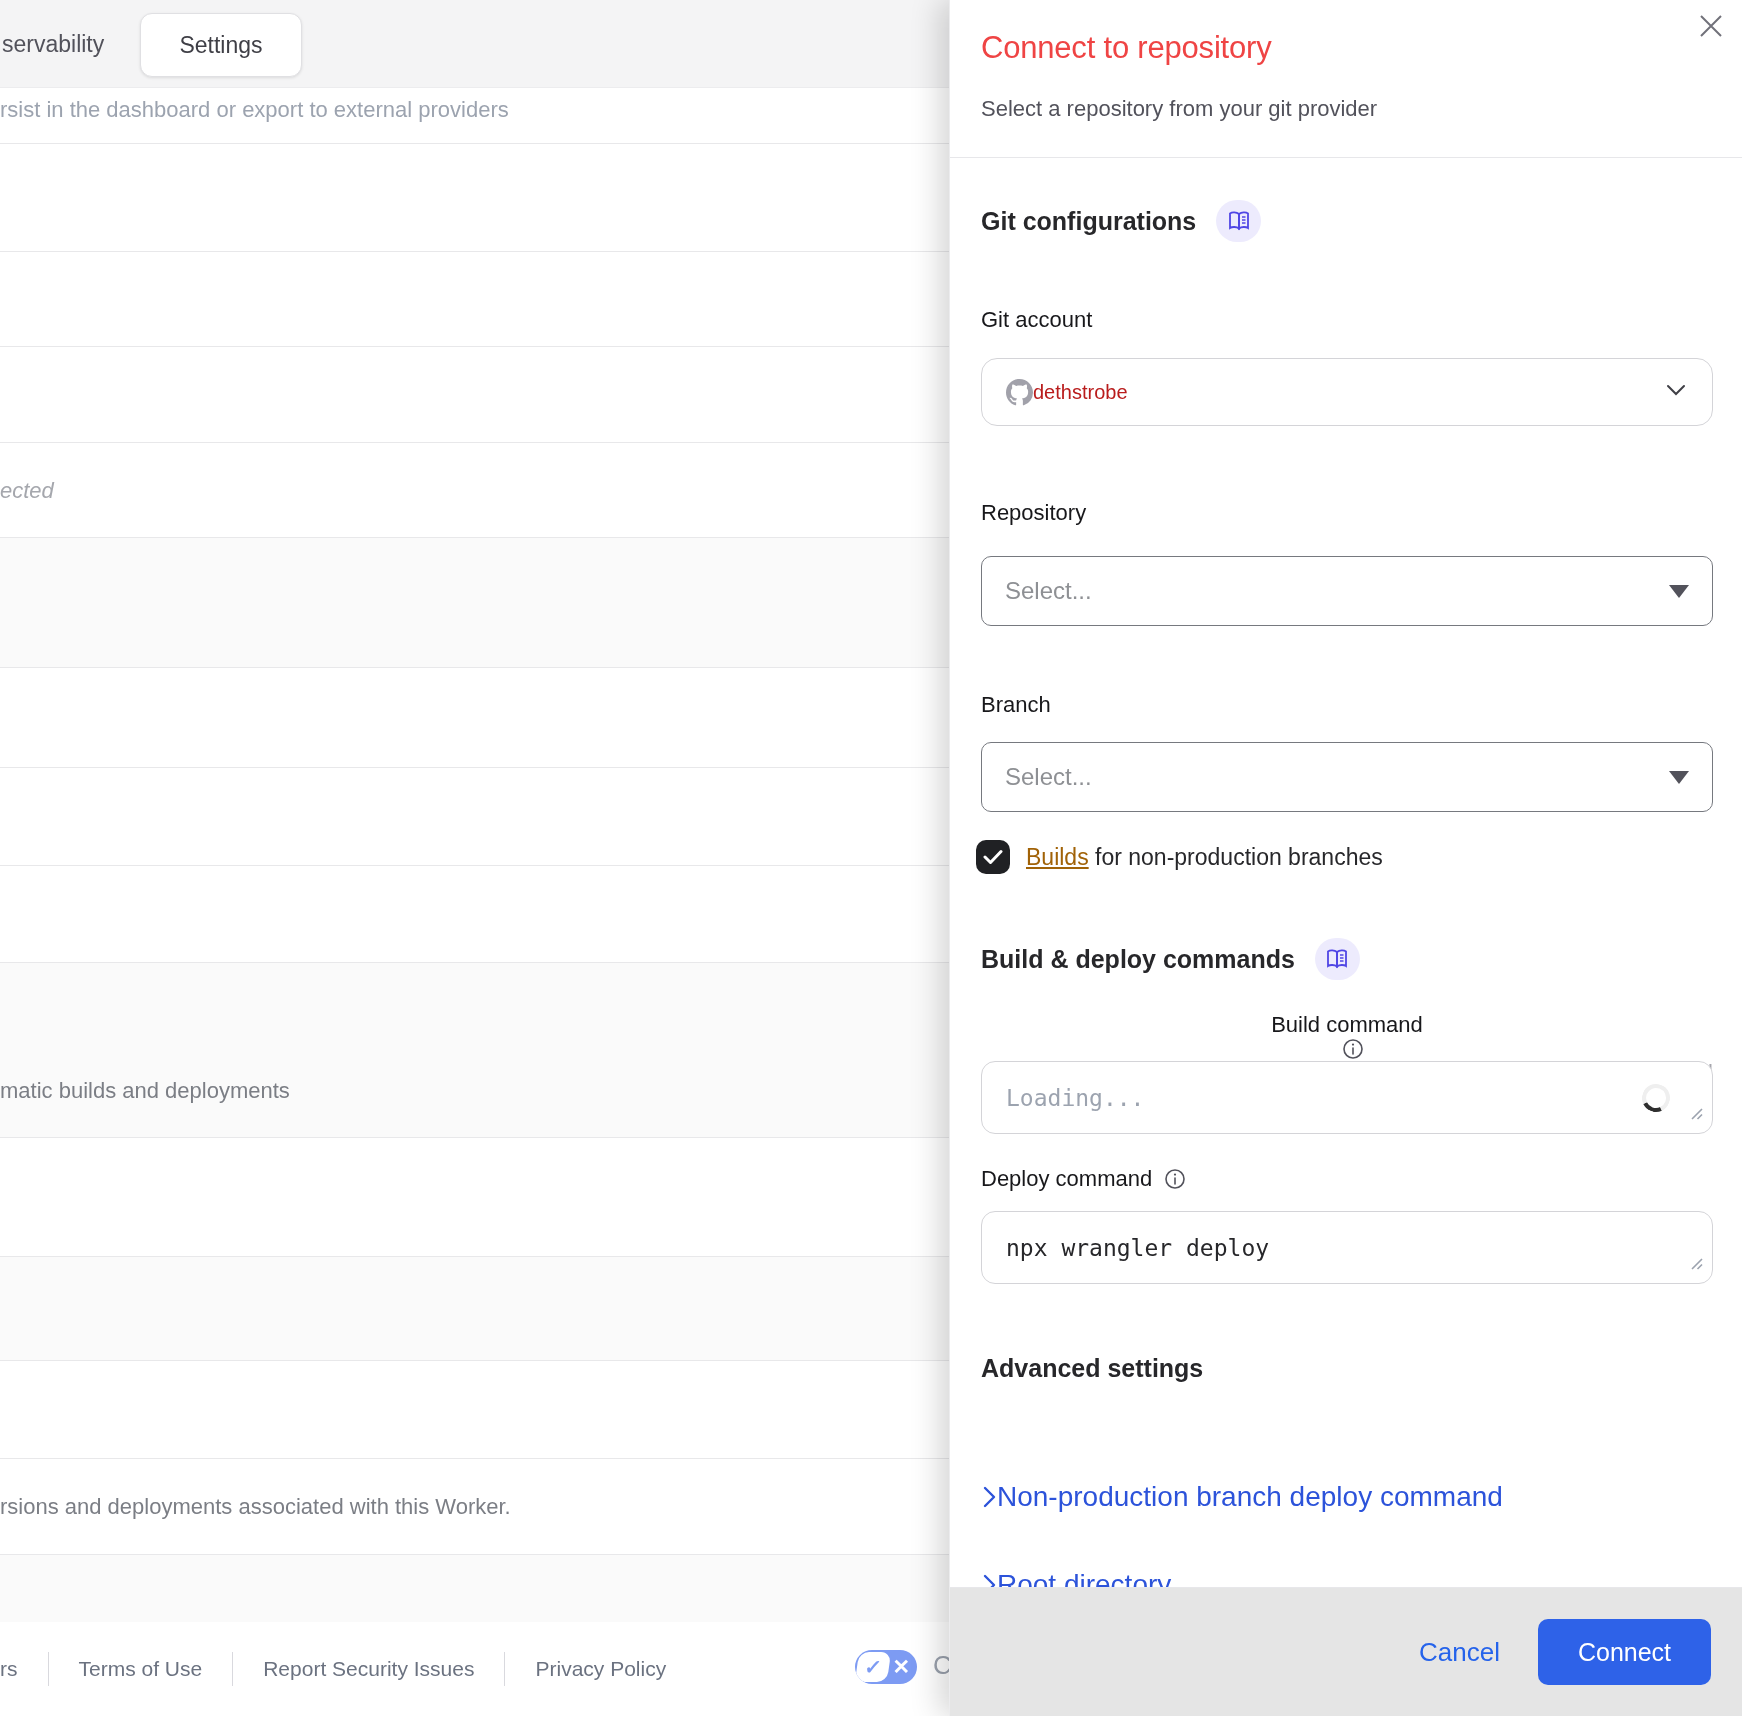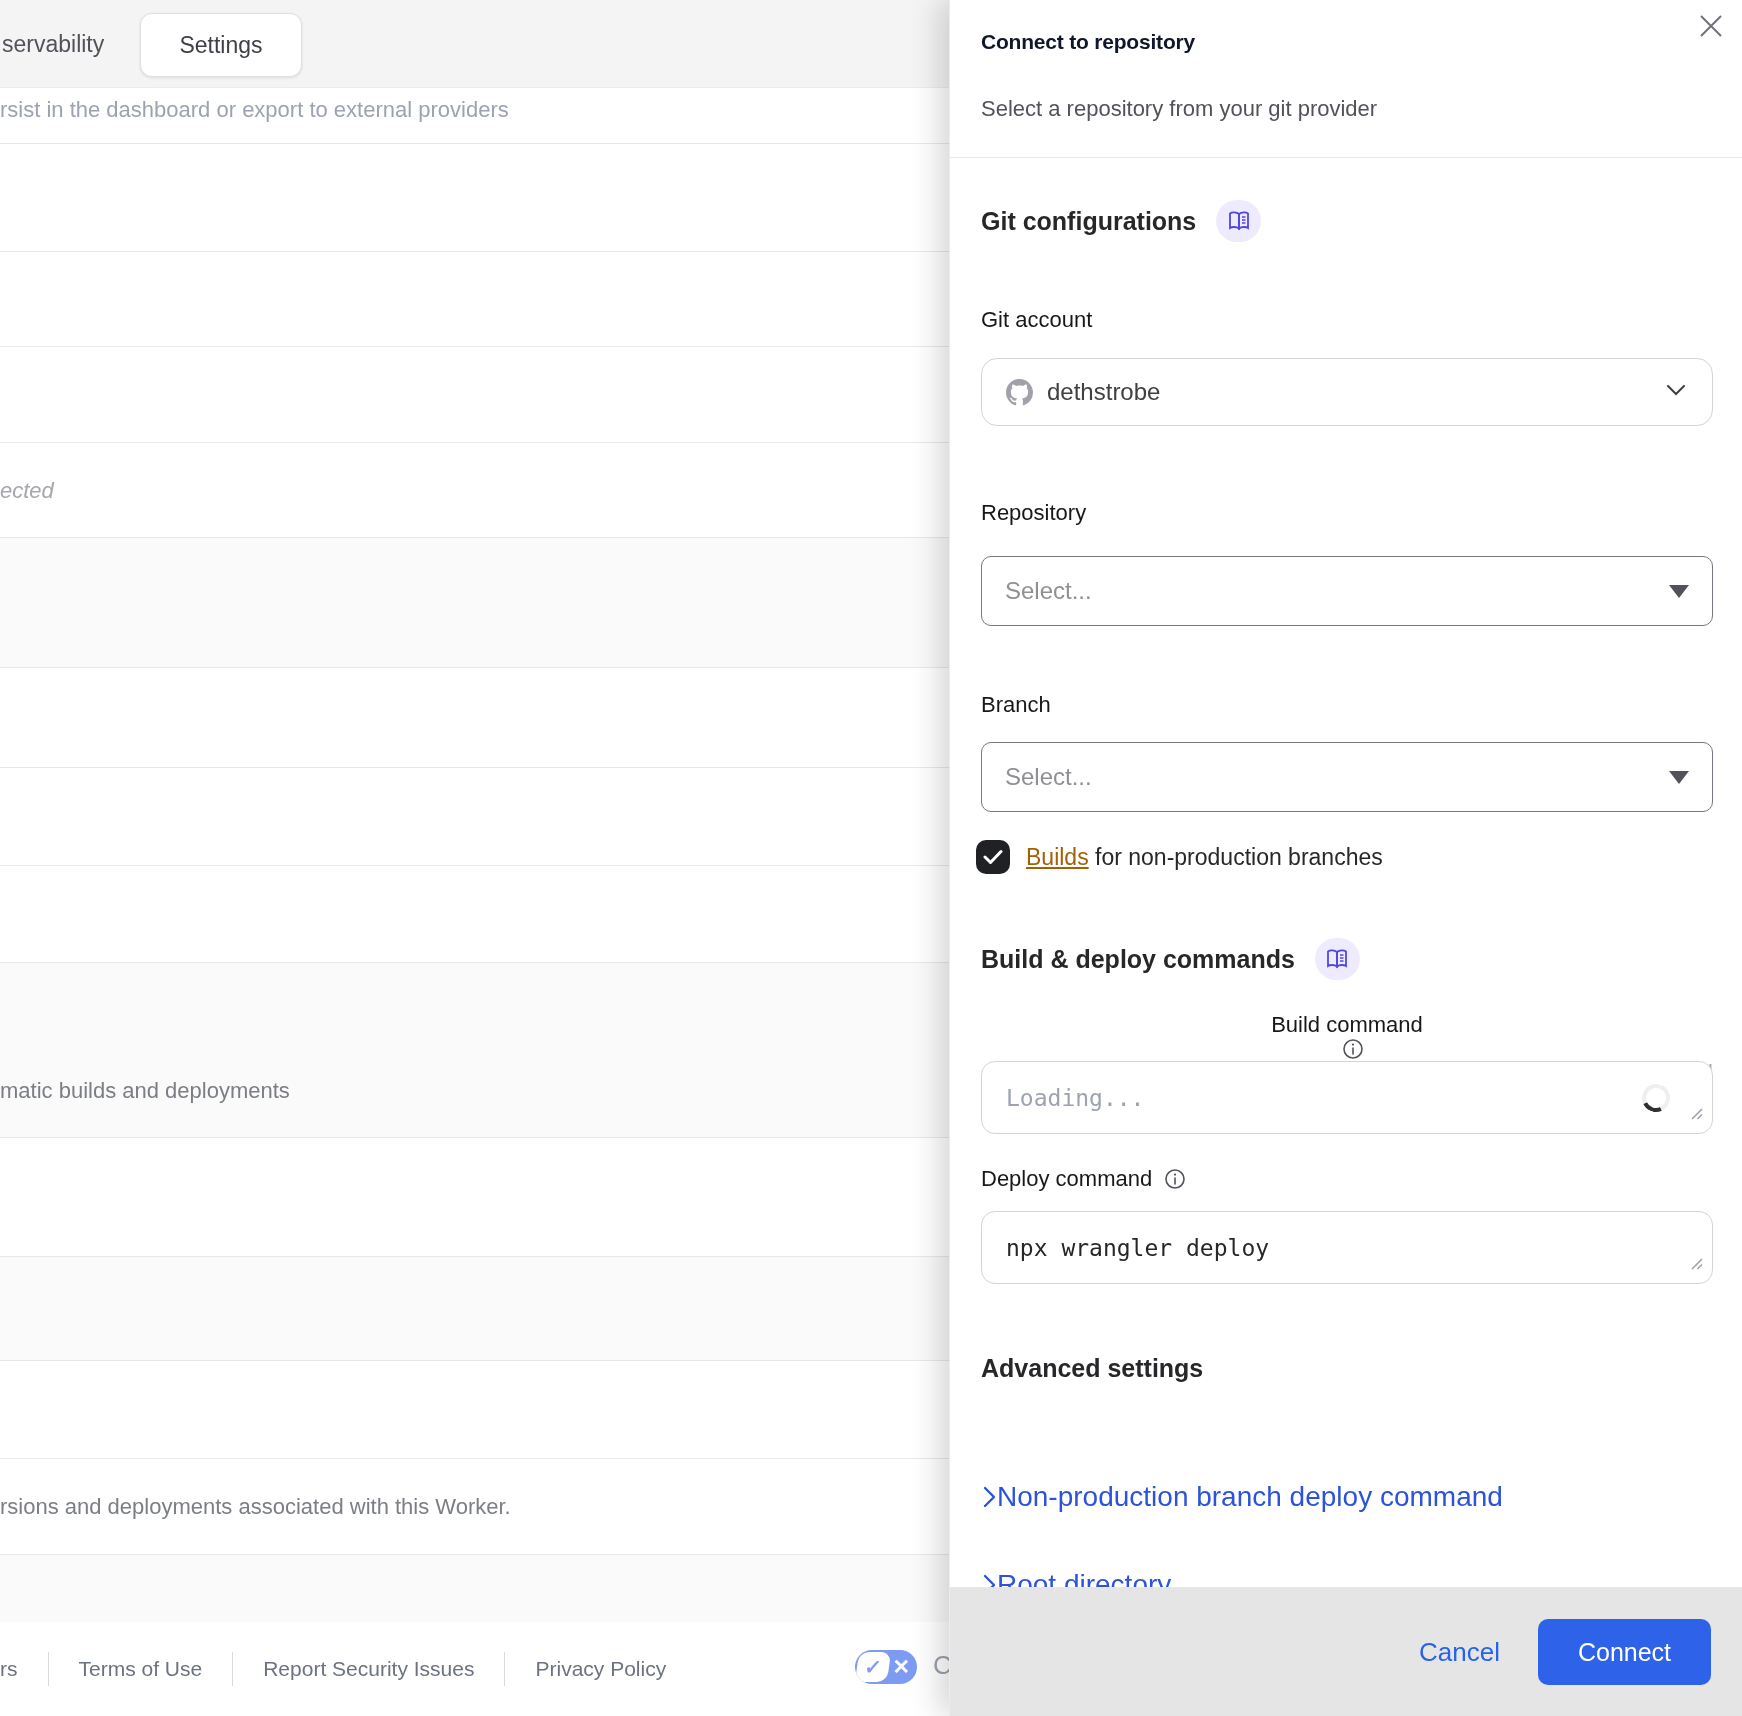--- a/index.html
+++ b/index.html
@@ -31,35 +31,35 @@
   .cookie-check { position:absolute; left:2px; top:2px; width:32px; height:30px; background:#fff;
     border-radius:10px; transform:skewX(-8deg); display:flex; align-items:center; justify-content:center; }
   .cookie-x { position:absolute; right:7px; top:5px; color:#fff; font-size:21px; font-weight:bold; }
   .partial-c { position:absolute; left:933px; top:1650px; font-size:26px; color:#9aa1ad; }
 
   
   .drawer { position:absolute; left:949px; top:0; width:793px; height:1716px; background:#fff;
     box-shadow:-10px 0 28px rgba(0,0,0,.16); border-left:1px solid #ececee; }
   .dz { position:absolute; } 
 
-  .drawer-title { font-size:21px; font-weight:700; color:#0f172a; letter-spacing:-.2px; }
+  .drawer-title { font-size:31px; font-weight:400; color:#ef4444; letter-spacing:-.2px; }
   .drawer-sub { font-size:22px; color:#52525b; }
   .close-btn { width:34px; height:34px; cursor:pointer; display:flex; align-items:center; justify-content:center; }
   .d-hr { position:absolute; left:0; width:793px; height:1px; background:#e7e7ea; }
 
   .sec-head { font-size:25px; font-weight:700; color:#27272a; display:flex; align-items:center; }
   .doc-badge { width:45px; height:42px; background:#edebfd; border-radius:21px;
     display:flex; align-items:center; justify-content:center; margin-left:20px; }
 
   .field-label { font-size:22px; color:#18181b; }
 
   .select { position:absolute; left:31px; width:732px; background:#fff; display:flex; align-items:center; }
   .select-soft { height:68px; border:1px solid #d4d4d8; border-radius:16px; padding:0 24px; }
   .select-hard { height:70px; border:1.5px solid #76797f; border-radius:10px; padding:0 23px; }
-  .select-value { font-size:24px; color:#404040; margin-left:14px; }
+  .select-value { font-size:20px; color:#b91c1c; }
   .select-ph { font-size:24px; color:#8e9094; }
   .chev-thin { margin-left:auto; }
   .tri { margin-left:auto; width:0; height:0; border-left:10px solid transparent;
     border-right:10px solid transparent; border-top:13px solid #52525b; }
 
   .checkbox { position:absolute; left:26px; width:34px; height:34px; background:#202124;
     border-radius:10px; display:flex; align-items:center; justify-content:center; cursor:pointer; }
   .cb-text { position:absolute; left:76px; font-size:23px; color:#27272a; white-space:nowrap; }
   a.blue-link { color:#a16207; text-decoration:underline; cursor:pointer; }
 

